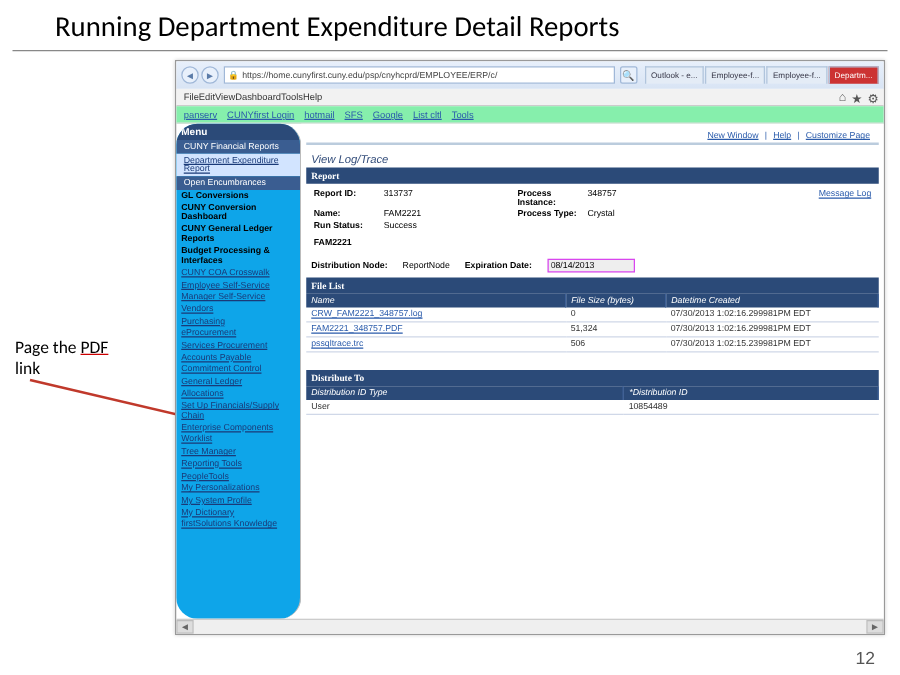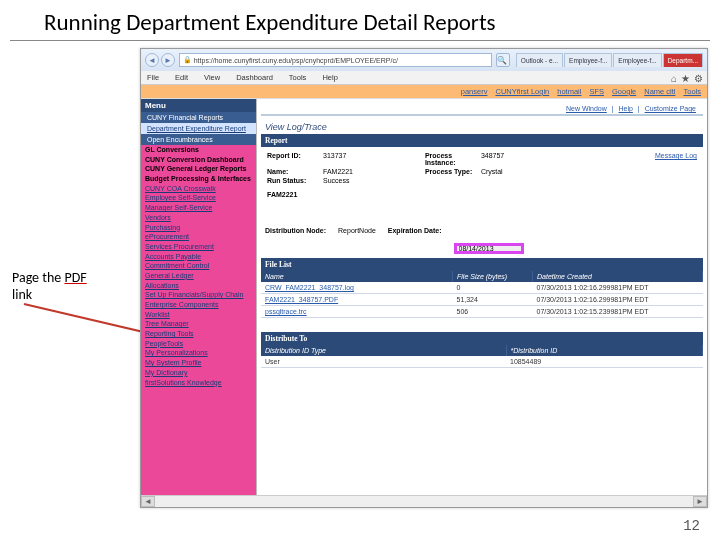--- a/index.html
+++ b/index.html
@@ -34,21 +34,21 @@
   .arrow-svg {
     position: absolute;
     left: 20px;
     top: 300px;
     pointer-events: none;
   }
   .page-number {
     position: absolute;
     right: 20px;
     bottom: 6px;
-    font-family: Liberation Mono, monospace;
+    font-family: Liberation Sans, sans-serif;
     font-size: 14px;
     color: #555;
   }
   .screenshot {
     position: absolute;
     left: 140px;
     top: 48px;
     width: 568px;
     height: 460px;
     border: 1px solid #999;
@@ -104,45 +104,45 @@
     display:flex;align-items:center;
     color:#334;
     max-width:56px;
     overflow:hidden;white-space:nowrap;
   }
   .tab.active { background:#c33; color:#fff; }
   .ie-menu {
     background:#f2f2f2;
     border-bottom:1px solid #ccc;
     display:flex;
-    gap:16px;
+    gap:0;
     padding:2px 6px;
     font-size:7.5px;
     color:#333;
   }
   .ie-fav {
-    background:#fdba74;
+    background:#86efac;
     border-bottom:1px solid #ddd;
     display:flex;
     gap:8px;
     padding:2px 6px;
     font-size:7.5px;
     color:#2a5bab;
-    justify-content:flex-end;
   }
   .ie-fav span { text-decoration: underline; }
   .content-area {
     display:flex;
     height: calc(100% - 22px - 14px - 14px - 12px);
   }
   .sidebar {
-    width: 116px;
-    background:#ec4899;
+    width: 100px;
+    background:#0ea5e9;
     border-right:1px solid #bbb;
     overflow: hidden;
+    border-radius: 17px;
   }
   .menu-hdr {
     background:#2b4a78;
     color:#fff;
     font-size:8px;
     padding:2px 4px;
     font-weight:bold;
   }
   .menu-sub {
     background:#3a5d91;
@@ -204,24 +204,23 @@
     font-size:7px;
     padding:4px;
     align-items:center;
     gap:12px;
   }
   .dist-row .lbl { font-weight:bold; }
   .dist-row input {
     width:70px;
     font-size:7px;
     height:11px;
-    border:3px solid #d946ef;
+    border:1px solid #d946ef;
     background:#eee;
     padding:0 2px;
-    margin-top:36px;
   }
   .tbl {
     width:100%;
     font-size:7px;
     border-collapse:collapse;
   }
   .tbl th {
     background:#2b4a78;
     color:#fff;
     text-align:left;
@@ -327,21 +326,21 @@
     <span>Tools</span>
     <span>Help</span>
   </div>
 
   <div class="ie-fav">
     <span>panserv</span>
     <span>CUNYfirst Login</span>
     <span>hotmail</span>
     <span>SFS</span>
     <span>Google</span>
-    <span>Name cltl</span>
+    <span>List cltl</span>
     <span>Tools</span>
   </div>
 
   <div class="content-area">
     <div class="sidebar">
       <div class="menu-hdr">Menu</div>
       <div class="menu-sub">CUNY Financial Reports</div>
       <div class="menu-sub sel">Department Expenditure Report</div>
       <div class="menu-sub">Open Encumbrances</div>
       <div class="menu-body">

